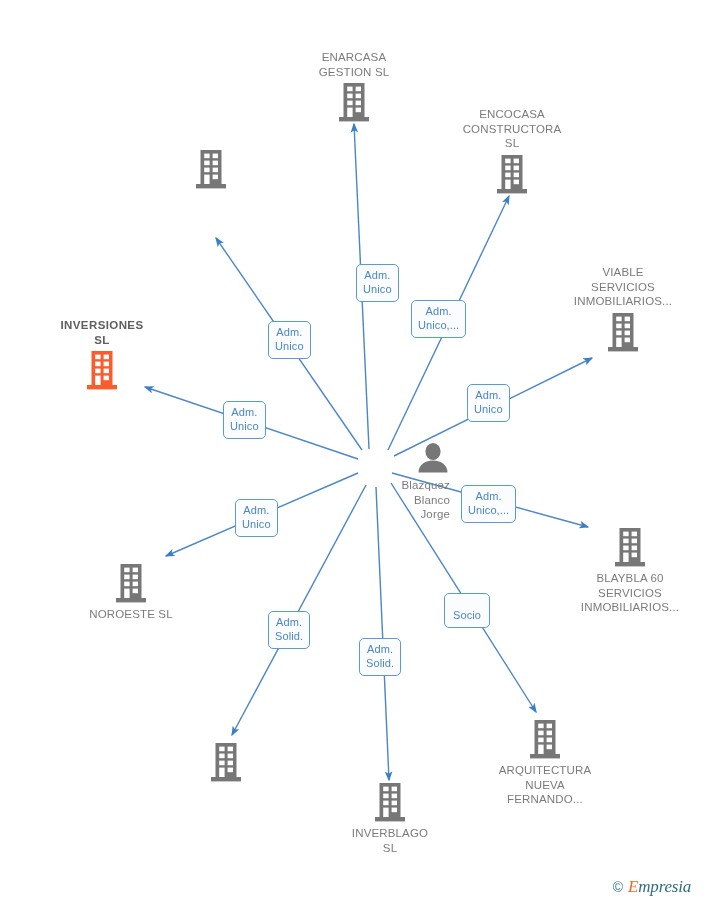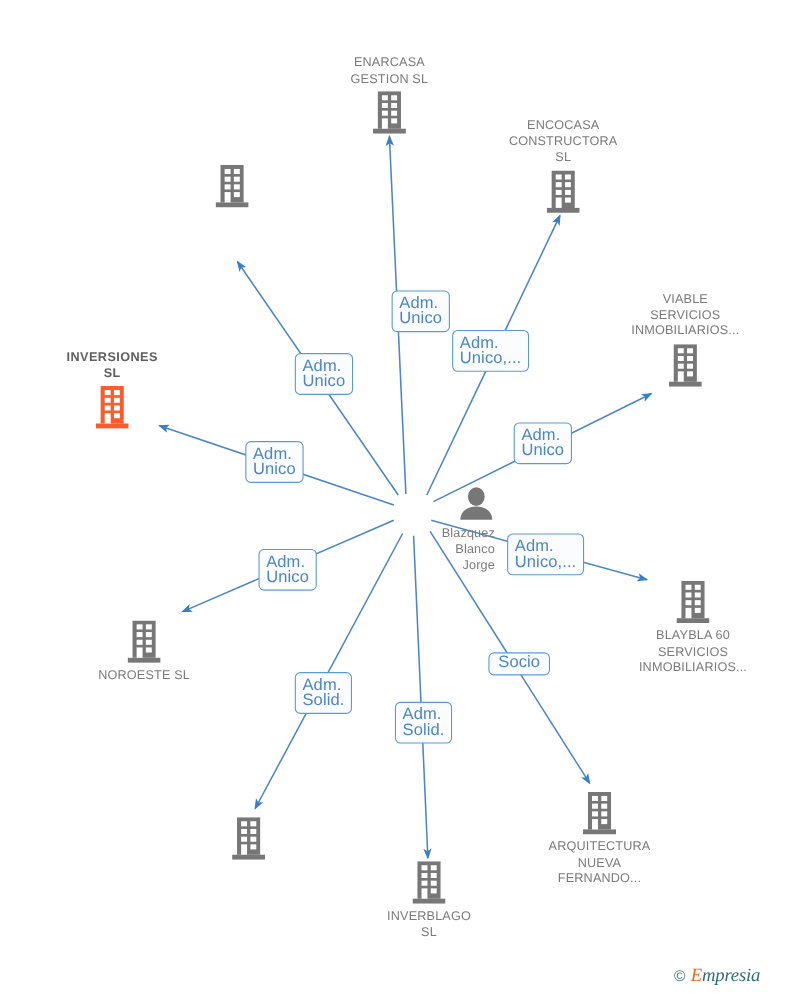--- a/index.html
+++ b/index.html
@@ -56,29 +56,29 @@
   .node.label-bottom .icon-wrap { margin-bottom: 4px; }
 
   
   .edge-label {
     position: absolute;
     box-sizing: border-box;
     background: #fbfcfe;
     border: 1.4px solid #5b9bd5;
     border-radius: 5px;
     color: #4a86c8;
-    font-size: 15px;
+    font-size: 11px;
     line-height: 13.5px;
-    text-align: left;
+    text-align: center;
     padding: 4px 6px 5px 6px;
     white-space: pre-line;
     letter-spacing: .1px;
   }
   .edge-label.one-line {
-    padding: 1px 8px 4px 8px;
+    padding: 15px 8px 4px 8px;
   }
 
   
   #watermark {
     position: absolute;
     right: 12px;
     bottom: 8px;
     display: flex;
     align-items: center;
     gap: 5px;

